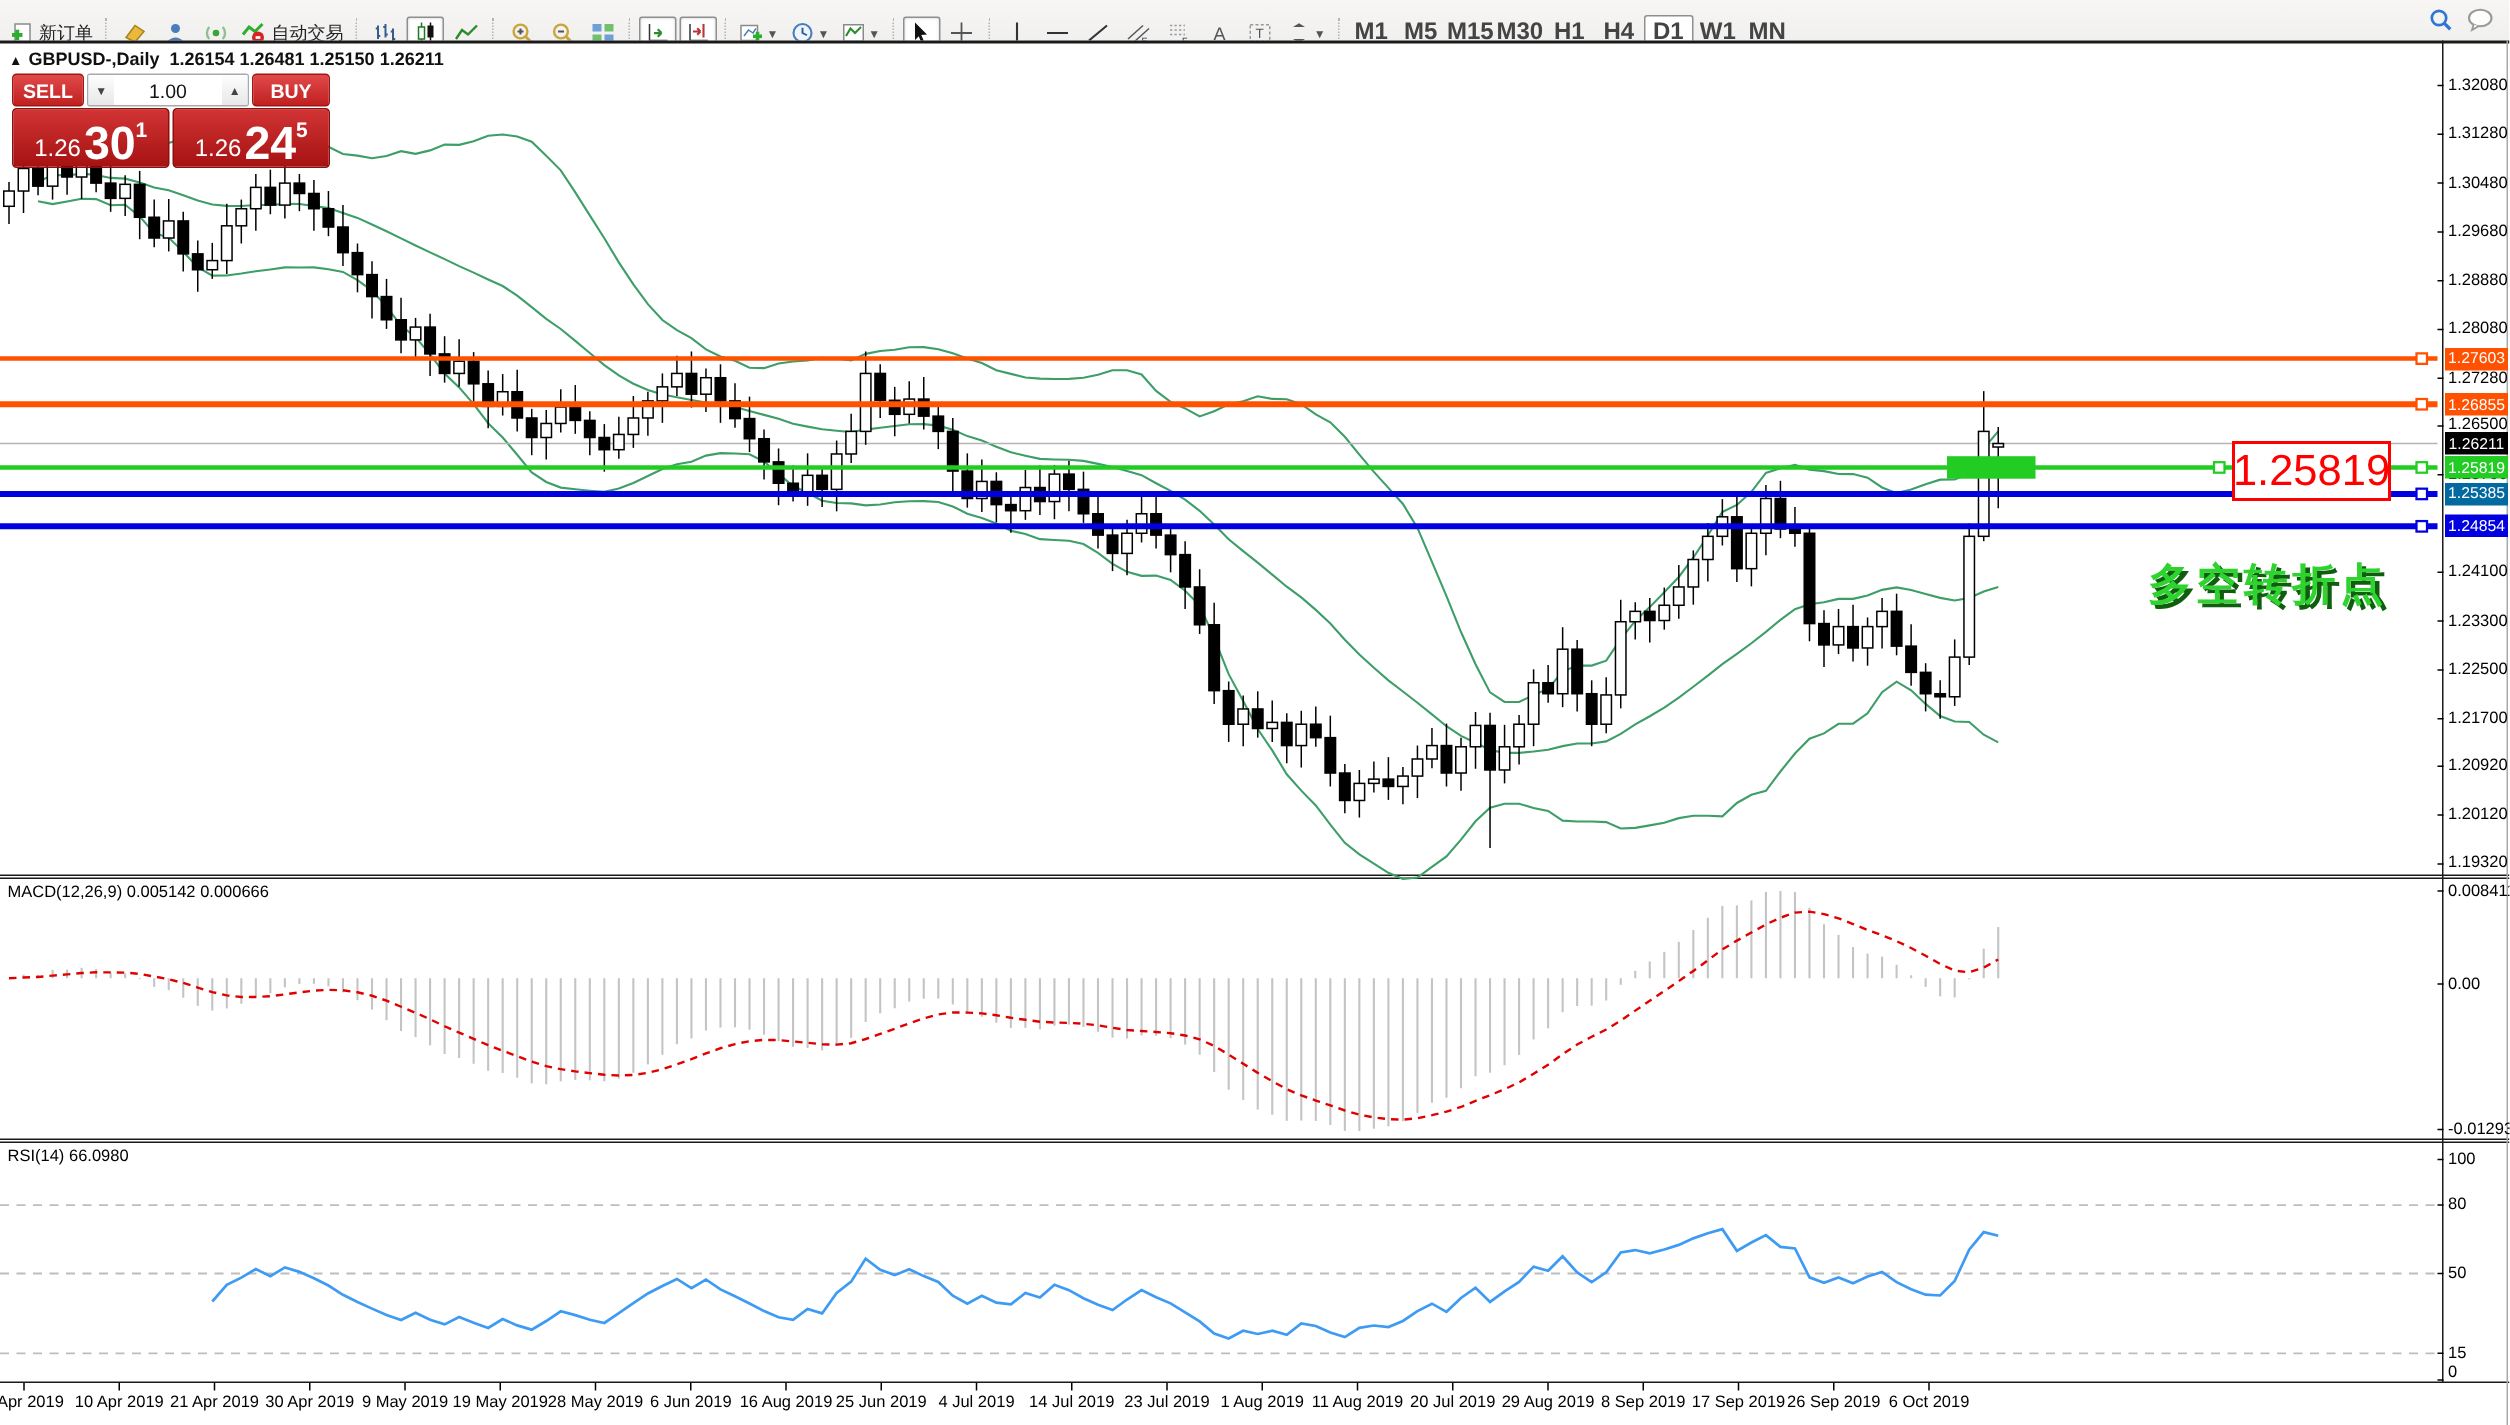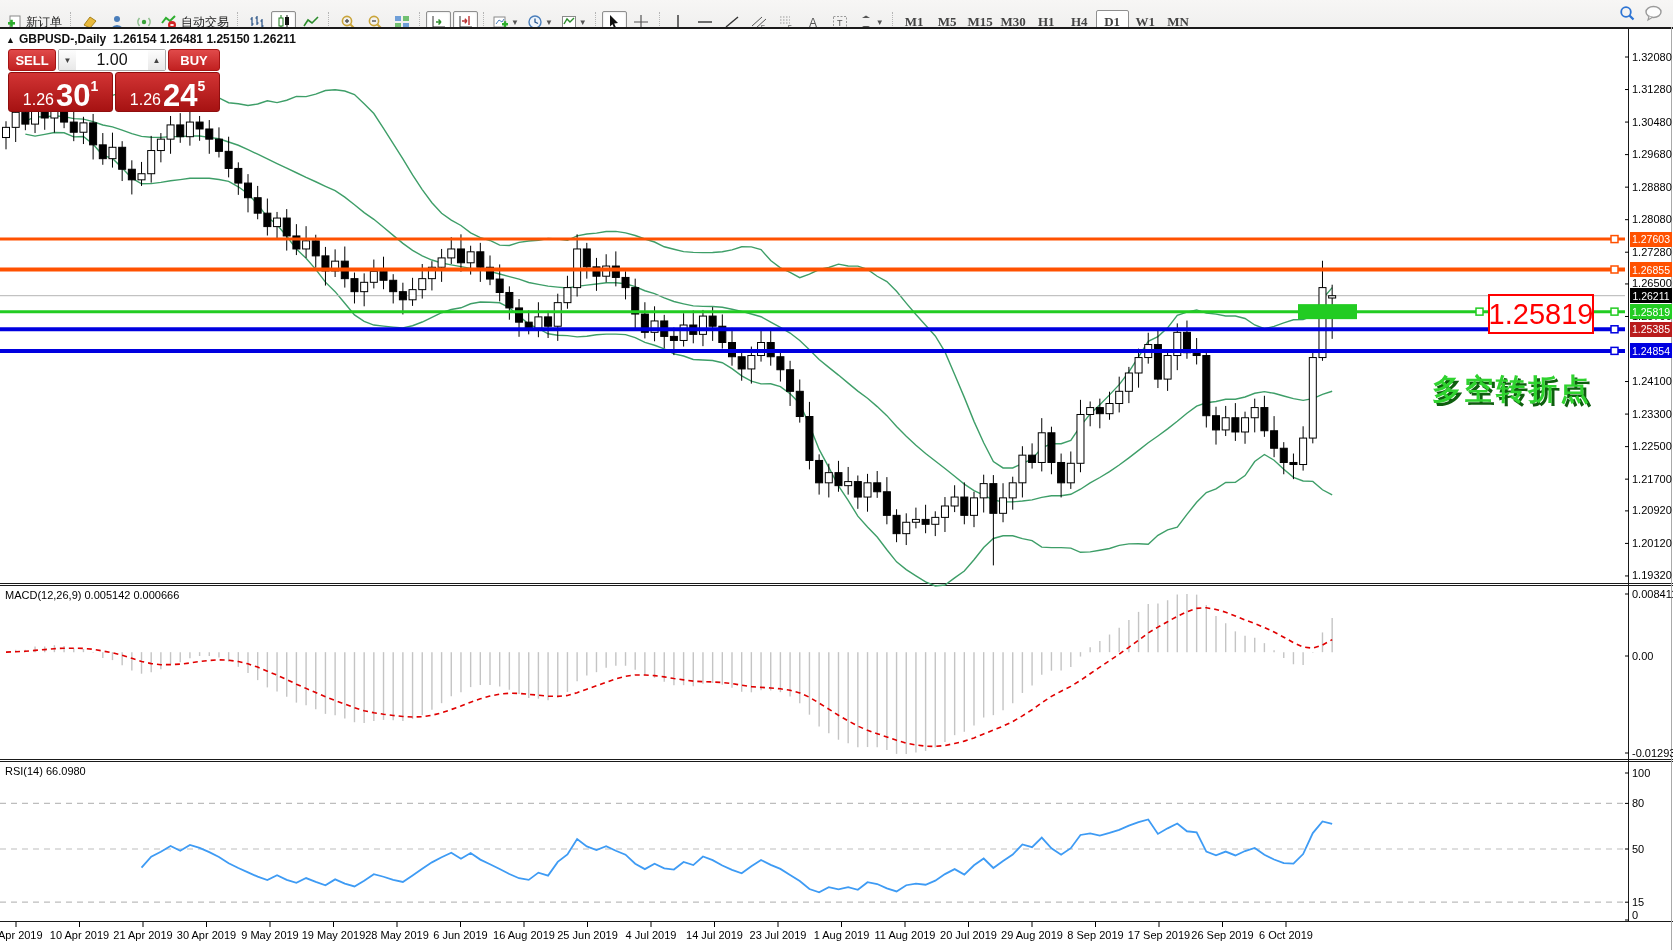--- a/index.html
+++ b/index.html
@@ -8,22 +8,22 @@
   .abs{position:absolute;}
   
   #toolbar{left:0;top:0;width:1673px;height:44px;background:linear-gradient(#f7f6f5,#ececeb);
            display:flex;align-items:center;padding-left:3px;box-sizing:border-box;}
   .tbtn{height:22px;min-width:25px;display:flex;align-items:center;justify-content:center;
         border:1px solid transparent;border-radius:2px;margin:0 1px;padding:0 2px;box-sizing:border-box;cursor:default;}
   .tbtn.active{background:#fff;border-color:#8f8f8f;box-shadow:inset 0 0 2px #ccc;}
   .tbtn .lbl{font-size:12px;color:#222;margin-left:4px;white-space:nowrap;}
   .tsep{width:1px;height:20px;border-left:1px dotted #b5b5b5;margin:0 4px;}
   .caret{font-size:8px;color:#555;margin-left:2px;}
-  .tfbtn{font-size:13px;font-weight:bold;color:#444;width:31px;height:22px;display:flex;
-         align-items:center;justify-content:center;border:1px solid transparent;border-radius:2px;font-family:Liberation Serif, serif;}
+  .tfbtn{font-size:16px;font-weight:bold;color:#444;width:31px;height:22px;display:flex;
+         align-items:center;justify-content:center;border:1px solid transparent;border-radius:2px;}
   .tfbtn.active{background:#fff;border-color:#8f8f8f;}
   #toolbar-right{position:absolute;right:6px;top:2px;display:flex;align-items:center;}
   
   #chartArea{left:0;top:27px;width:1673px;height:923px;background:#fff;}
   .frameline{background:#1a1a1a;}
   
   .tick{position:absolute;left:1632px;font-size:11px;color:#000;white-space:nowrap;}
   .badge{position:absolute;left:1630px;width:42px;height:15px;color:#fff;font-size:10.5px;
          display:flex;align-items:center;justify-content:center;white-space:nowrap;}
   .datelbl{position:absolute;top:929px;font-size:11px;color:#000;white-space:nowrap;transform:translateX(-50%);}
@@ -38,21 +38,21 @@
   #symtitle .tri{font-size:9px;margin-right:4px;}
   
   #oneclick{left:8px;top:49px;width:212px;z-index:8;}
   #oc-row1{display:flex;height:22px;}
   .ocbtn{background:linear-gradient(#e04a4a,#c12020);border:1px solid #a51414;border-radius:3px;
          color:#fff;font-weight:bold;font-size:13px;display:flex;align-items:center;justify-content:center;}
   #oc-sell{width:46px;}
   #oc-buy{width:50px;}
   #oc-stepper{flex:1;display:flex;margin:0 2px;background:#fff;border:1px solid #a9a9a9;border-radius:2px;box-sizing:border-box;}
   .step{width:17px;display:flex;align-items:center;justify-content:center;font-size:8px;color:#444;background:linear-gradient(#fdfdfd,#e8e8e8);}
-  #oc-vol{flex:1;display:flex;align-items:center;justify-content:center;font-size:16px;color:#111;}
+  #oc-vol{flex:1;display:flex;align-items:center;justify-content:center;font-size:13px;color:#111;}
   #oc-row2{display:flex;height:40px;margin-top:1px;}
   .ocprice{flex:1;background:linear-gradient(#d23434,#a61212);border:1px solid #8f0e0e;border-radius:3px;
            color:#fff;display:flex;align-items:flex-end;justify-content:center;padding-bottom:3px;}
   .ocprice .pfx{font-size:16px;font-weight:normal;margin-right:2px;line-height:1;}
   .ocprice .big{font-size:31px;font-weight:bold;line-height:0.82;}
   .ocprice .sup{font-size:14px;font-weight:bold;position:relative;top:-14px;}
   #oc-row2 .ocprice:first-child{margin-right:2px;}
   svg{display:block;}
 </style>
 </head>
@@ -822,21 +822,21 @@
     <div class="tick" style="top: 375.047px; left: 1632px;">1.24100</div>
     <div class="tick" style="top: 407.583px; left: 1632px;">1.23300</div>
     <div class="tick" style="top: 440.119px; left: 1632px;">1.22500</div>
     <div class="tick" style="top: 472.655px; left: 1632px;">1.21700</div>
     <div class="tick" style="top: 504.377px; left: 1632px;">1.20920</div>
     <div class="tick" style="top: 536.913px; left: 1632px;">1.20120</div>
     <div class="tick" style="top: 569.449px; left: 1632px;">1.19320</div>
     <div class="badge" style="top: 231.58px; left: 1630px; background: rgb(255, 81, 0);">1.27603</div>
     <div class="badge" style="top: 262.001px; left: 1630px; background: rgb(255, 81, 0);">1.26855</div>
     <div class="badge" style="top: 304.135px; left: 1630px; background: rgb(34, 204, 34);">1.25819</div>
-    <div class="badge" style="top: 321.786px; left: 1630px; background: #b91c1c;">1.25385</div>
+    <div class="badge" style="top: 321.786px; left: 1630px; background: #0369a1;">1.25385</div>
     <div class="badge" style="top: 343.381px; left: 1630px; background: rgb(0, 0, 224);">1.24854</div>
     <div class="badge" style="top: 288.192px; left: 1630px; background: rgb(0, 0, 0);">1.26211</div>
     <div class="tick" style="top: 587.5px; left: 1632px;">0.008411</div>
     <div class="tick" style="top: 649.5px; left: 1632px;">0.00</div>
     <div class="tick" style="top: 746.5px; left: 1632px;">-0.012931</div>
     <div class="tick" style="top: 766.5px; left: 1632px;">100</div>
     <div class="tick" style="top: 796.9px; left: 1632px;">80</div>
     <div class="tick" style="top: 842.5px; left: 1632px;">50</div>
     <div class="tick" style="top: 895.7px; left: 1632px;">15</div>
     <div class="tick" style="top: 908.5px; left: 1632px;">0</div>

